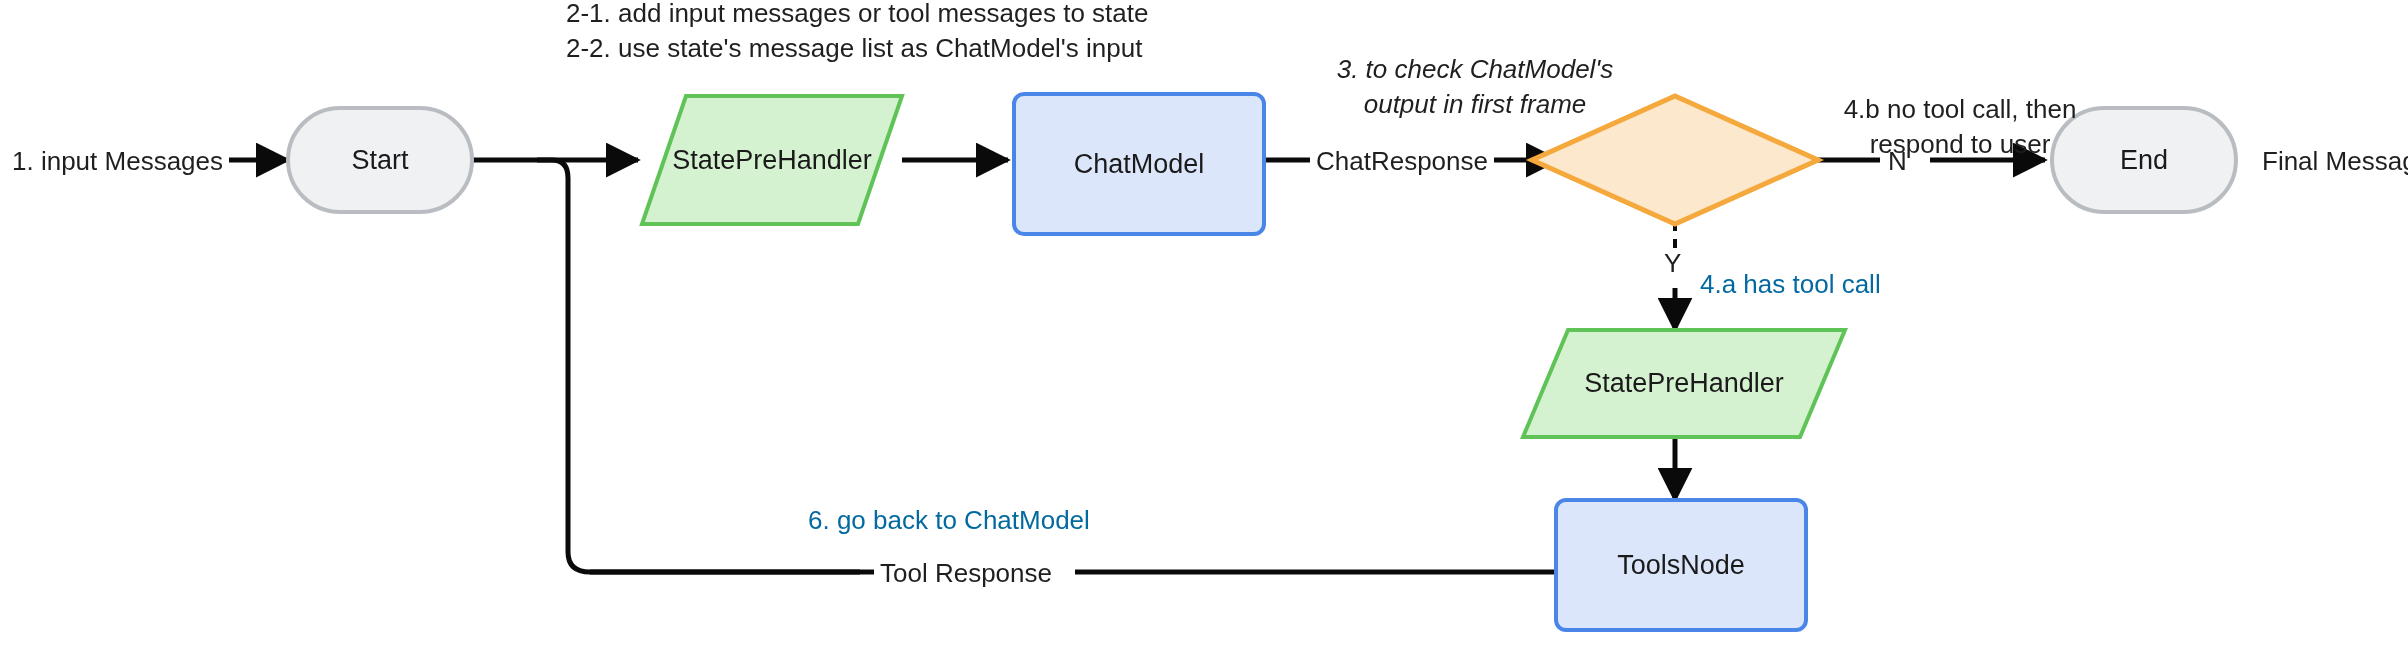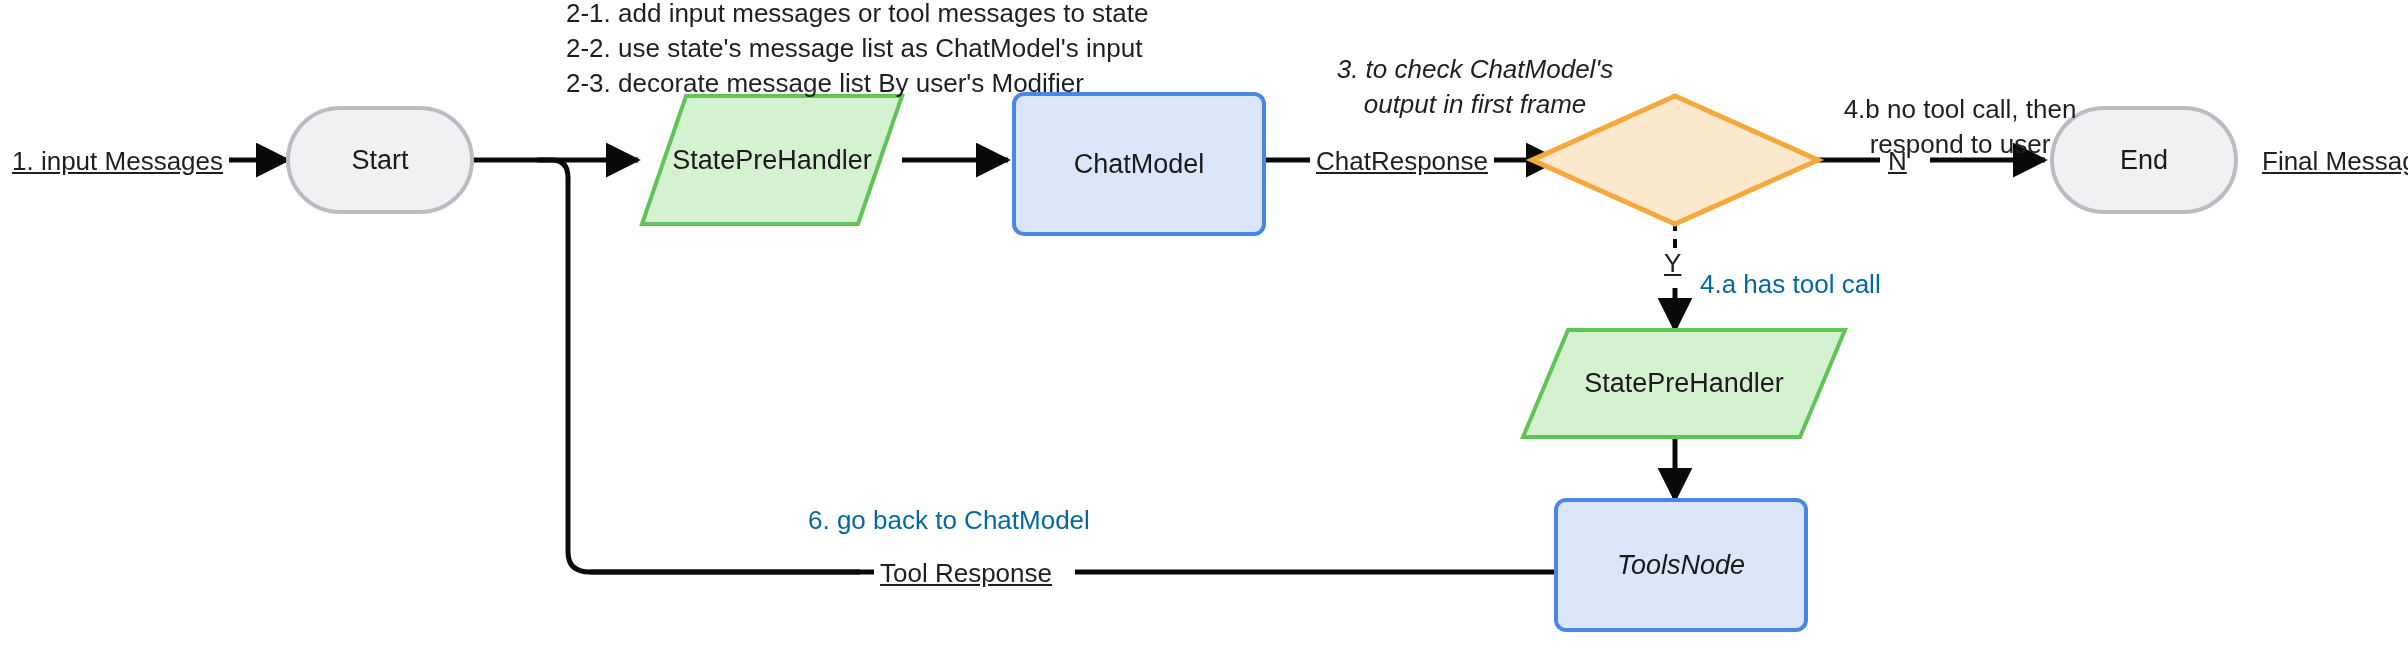--- a/index.html
+++ b/index.html
@@ -45,21 +45,20 @@
     white-space: nowrap;
   }
   .edge-label {
     position: absolute;
     color: #1f1f1f;
     font-size: 26px;
     font-family: "Liberation Sans", sans-serif;
     background: #ffffff;
     padding: 0 6px;
     white-space: nowrap;
-    text-decoration: underline;
   }
   .anno-block {
     position: absolute;
     color: #1f1f1f;
     font-size: 26px;
     line-height: 35px;
     font-family: "Liberation Sans", sans-serif;
     white-space: nowrap;
   }
   .anno-line { display: block; }
@@ -117,38 +116,37 @@
 
   <div class="node-label" style="left:642px; top:96px; width:260px; height:128px;">StatePreHandler</div>
 
   <div class="node-label" style="left:1014px; top:94px; width:250px; height:140px;">ChatModel</div>
 
 
   <div class="node-label" style="left:2052px; top:108px; width:184px; height:104px;">End</div>
 
   <div class="node-label" style="left:1523px; top:330px; width:322px; height:107px;">StatePreHandler</div>
 
-  <div class="node-label" style="left:1556px; top:500px; width:250px; height:130px;font-style:italic;">ToolsNode</div>
+  <div class="node-label" style="left:1556px; top:500px; width:250px; height:130px;">ToolsNode</div>
 
   <div class="edge-label" style="left:6px; top:146px;">1. input Messages</div>
 
   <div class="edge-label" style="left:1310px; top:146px;">ChatResponse</div>
 
   <div class="edge-label" style="left:1882px; top:146px;">N</div>
 
   <div class="edge-label" style="left:1658px; top:248px;">Y</div>
 
   <div class="edge-label" style="left:2256px; top:146px;">Final Message</div>
 
   <div class="edge-label" style="left:874px; top:558px;">Tool Response</div>
 
   <div class="anno-block" style="left:566px; top:-4px;">
     <span class="anno-line">2-1. add input messages or tool messages to state</span>
     <span class="anno-line">2-2. use state's message list as ChatModel's input</span>
-    <span class="anno-line">2-3. decorate message list By user's Modifier</span>
   </div>
 
   <div class="anno-block center" style="left:1330px; top:52px; width:290px; text-align:center;font-style:italic;">
     <span class="anno-line">3. to check ChatModel's</span>
     <span class="anno-line">output in first frame</span>
   </div>
 
   <div class="anno-block center" style="left:1830px; top:52px; width:260px; text-align:center;margin-top:40px;">
     <span class="anno-line">4.b no tool call, then</span>
     <span class="anno-line">respond to user</span>

